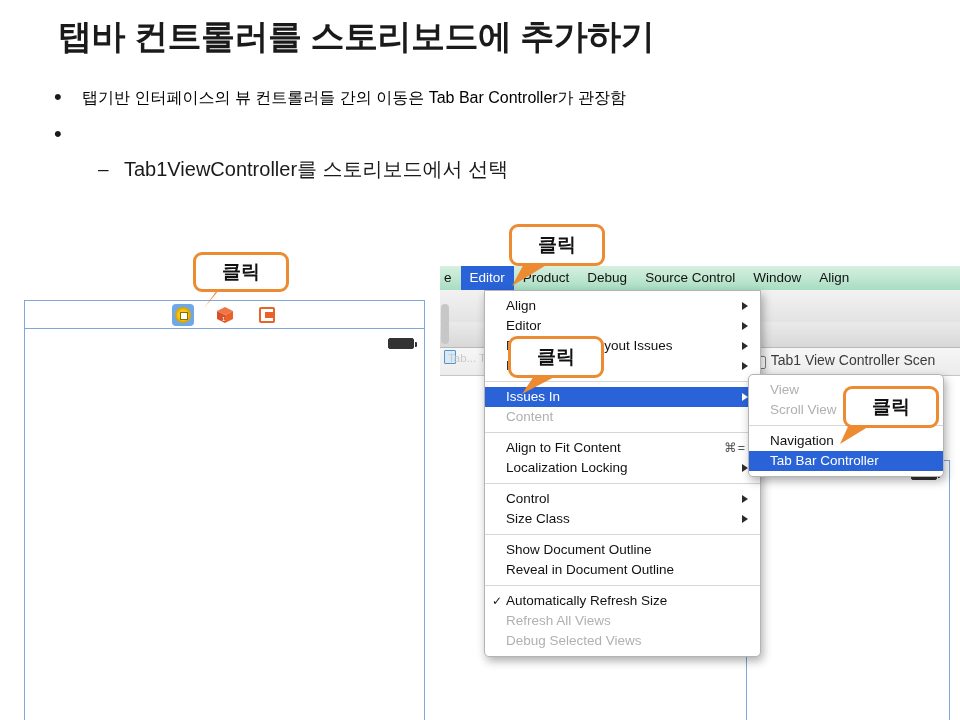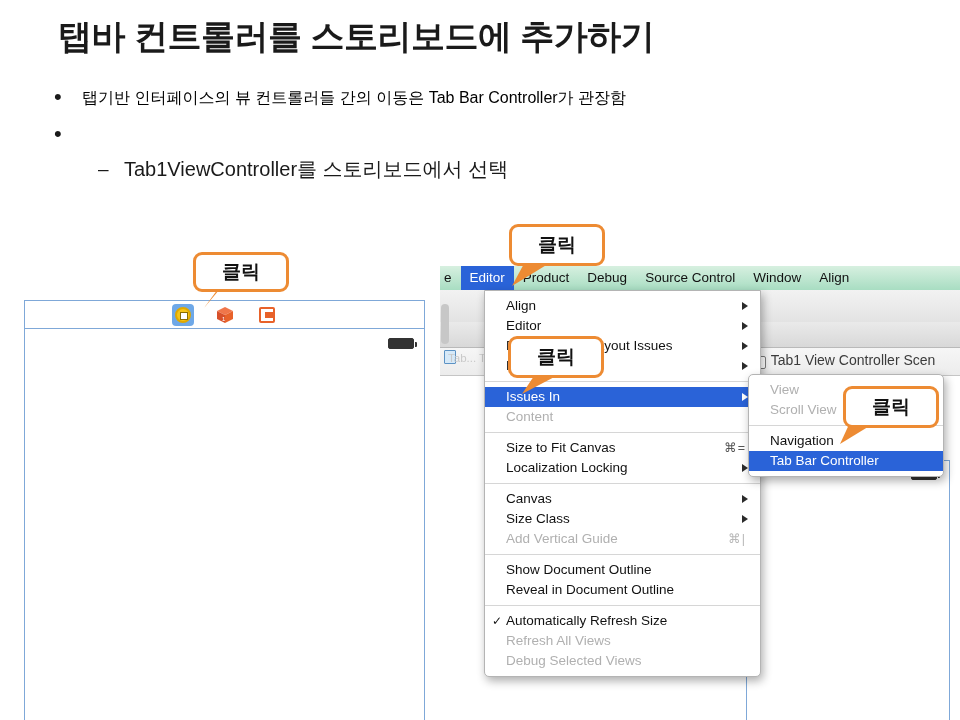--- a/index.html
+++ b/index.html
@@ -321,39 +321,35 @@
         <div class="msep"></div>
         <div class="mi hl">
           <span class="lbl">Issues In</span>
           <span class="arrow"></span>
         </div>
         <div class="mi dis">
           <span class="lbl">Content</span>
         </div>
         <div class="msep"></div>
         <div class="mi">
-          <span class="lbl">Size to Fit Canvas</span>
+          <span class="lbl">Align to Fit Content</span>
           <span class="key">⌘=</span>
         </div>
         <div class="mi">
           <span class="lbl">Localization Locking</span>
           <span class="arrow"></span>
         </div>
         <div class="msep"></div>
         <div class="mi">
-          <span class="lbl">Canvas</span>
+          <span class="lbl">Control</span>
           <span class="arrow"></span>
         </div>
         <div class="mi">
           <span class="lbl">Size Class</span>
           <span class="arrow"></span>
-        </div>
-        <div class="mi dis">
-          <span class="lbl">Add Vertical Guide</span>
-          <span class="key">⌘|</span>
         </div>
         <div class="msep"></div>
         <div class="mi">
           <span class="lbl">Show Document Outline</span>
         </div>
         <div class="mi">
           <span class="lbl">Reveal in Document Outline</span>
         </div>
         <div class="msep"></div>
         <div class="mi">

